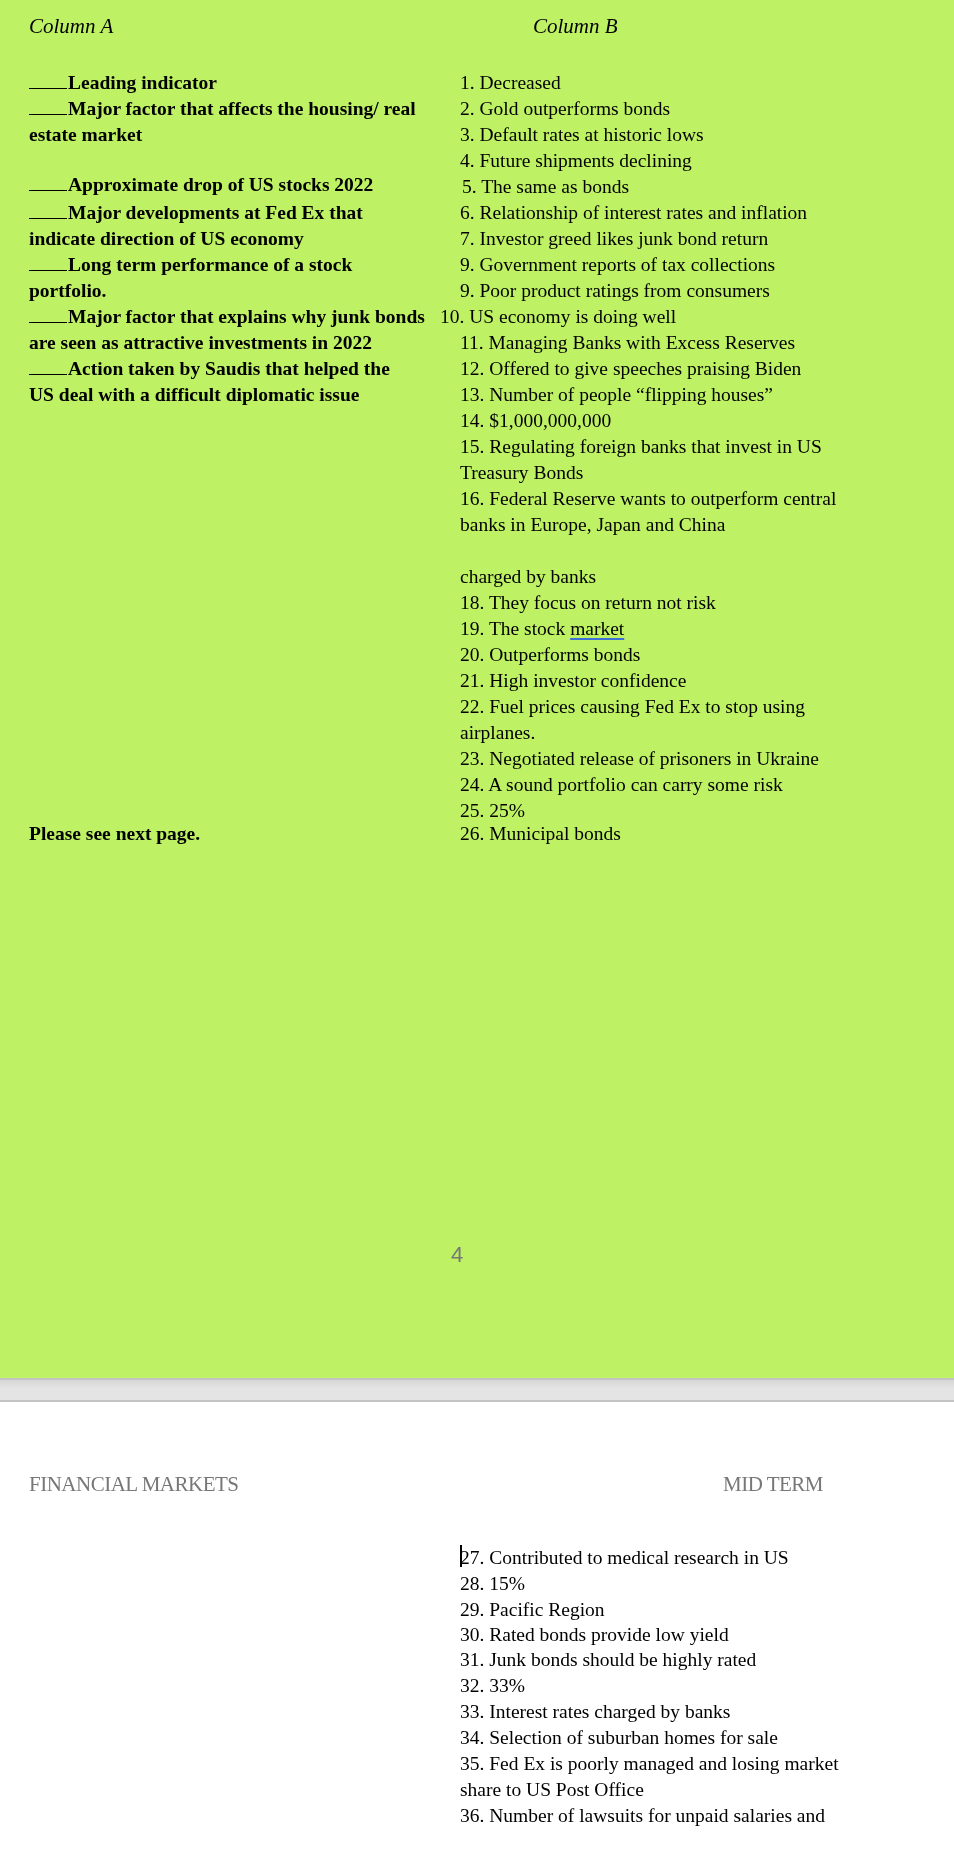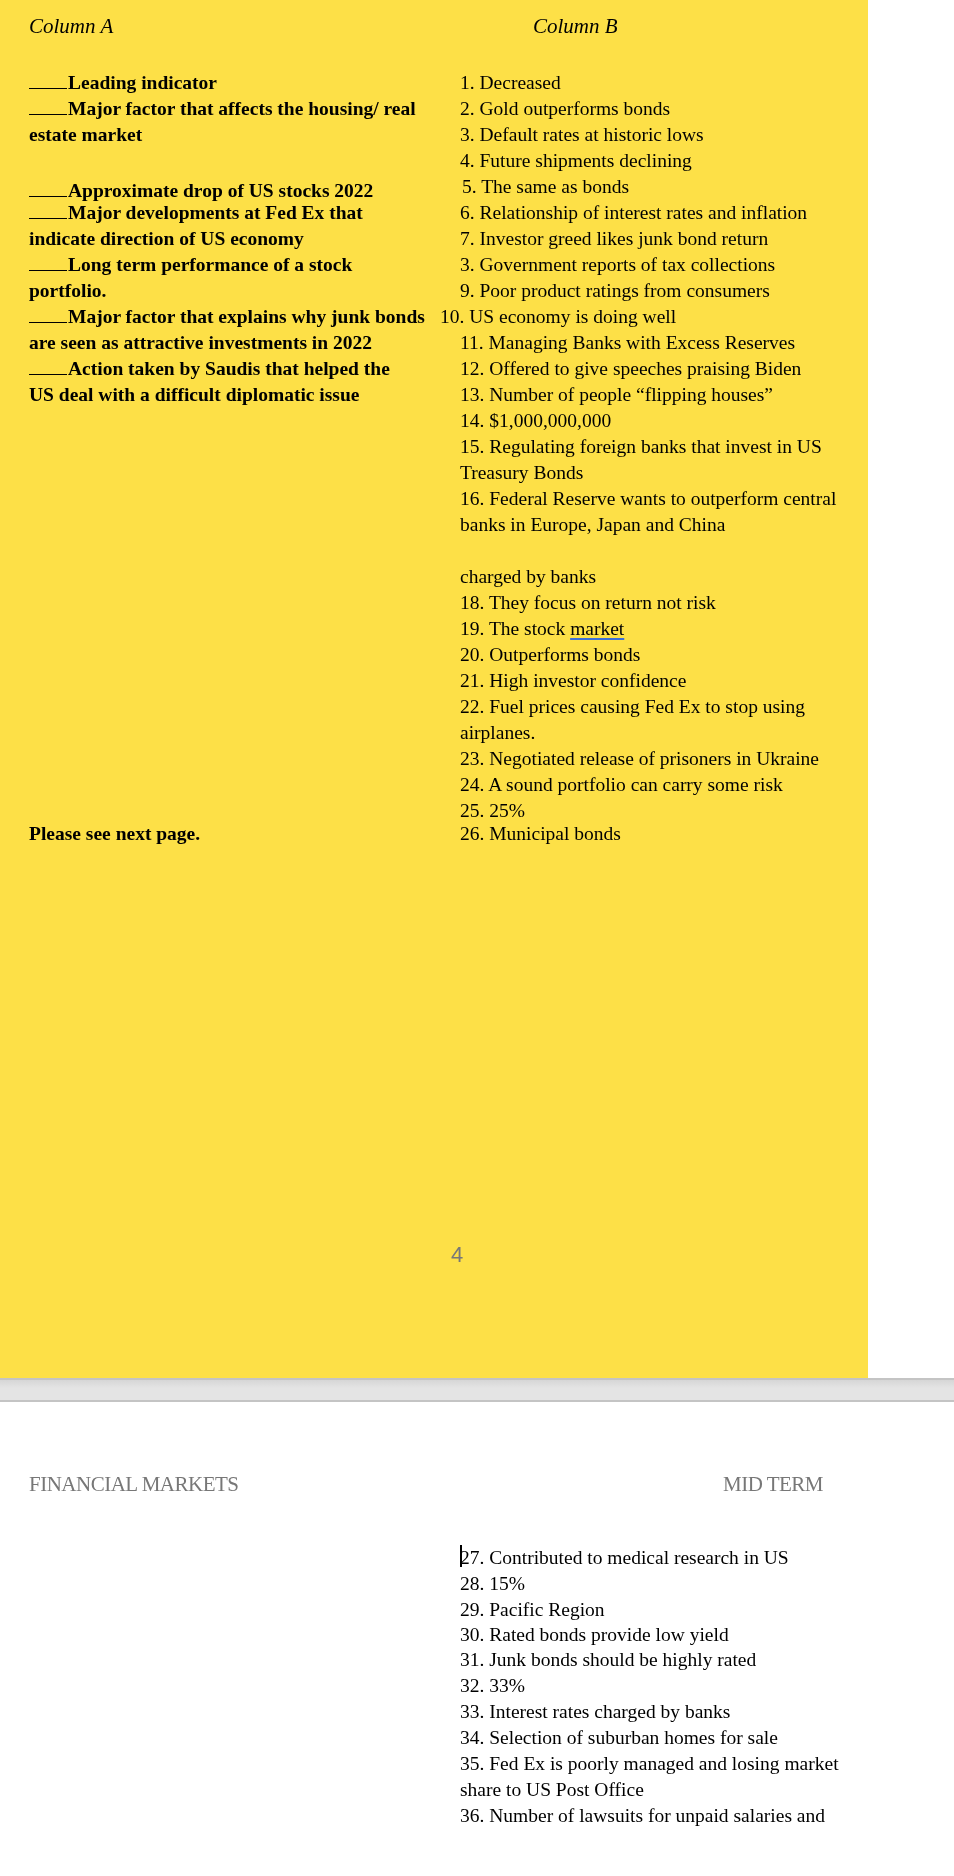--- a/index.html
+++ b/index.html
@@ -1,18 +1,18 @@
 <!DOCTYPE html>
 <html><head>
 <meta charset="utf-8">
 <style>
   html, body { margin: 0; padding: 0; background: #ffffff; }
   body { width: 954px; height: 1876px; position: relative; overflow: hidden;
          font-family: "Liberation Serif", "DejaVu Serif", serif; color: #000; }
-  .page { position: absolute; left: 0; width: 868px; background: #fde047; }
+  .page { position: absolute; left: 0; width: 954px; background: #bef264; }
   .page1 { top: 0; height: 1378px; }
   .gap { position: absolute; left: 0; top: 1378px; width: 954px; height: 24px;
          background: linear-gradient(#d6d6d6, #e4e4e4 40%, #e4e4e4);
          border-top: 2px solid #c4c4c4; border-bottom: 2px solid #c4c4c4; box-sizing: border-box; }
   .col-head { position: absolute; top: 14px; font-style: italic; font-size: 21px; }
   .col-a-head { left: 29px; }
   .col-b-head { left: 533px; }
   .line { position: absolute; font-size: 19.5px; line-height: 26px; white-space: nowrap; }
   .blank { display: inline-block; width: 38px; border-bottom: 1.5px solid #000; height: 18px; vertical-align: baseline; margin-right: 1px; }
   .cola { left: 29px; font-weight: bold; }
@@ -27,40 +27,40 @@
 </head>
 <body>
 
 <div class="page page1">
   <div class="col-head col-a-head">Column A</div>
   <div class="col-head col-b-head">Column B</div>
 
   <div class="line cola" style="top:70px"><span class="blank"></span><span>Leading indicator</span></div>
   <div class="line cola" style="top:96px"><span class="blank"></span><span>Major factor that affects the housing/ real</span></div>
   <div class="line cola" style="top:122px">estate market</div>
-  <div class="line cola" style="top:178px"><span class="blank"></span><span>Approximate drop of US stocks 2022</span></div>
+  <div class="line cola" style="top:172px"><span class="blank"></span><span>Approximate drop of US stocks 2022</span></div>
   <div class="line cola" style="top:200px"><span class="blank"></span><span>Major developments at Fed Ex that</span></div>
   <div class="line cola" style="top:226px">indicate direction of US economy</div>
   <div class="line cola" style="top:252px"><span class="blank"></span><span>Long term performance of a stock</span></div>
   <div class="line cola" style="top:278px">portfolio.</div>
   <div class="line cola" style="top:304px"><span class="blank"></span><span>Major factor that explains why junk bonds</span></div>
   <div class="line cola" style="top:330px">are seen as attractive investments in 2022</div>
   <div class="line cola" style="top:382px">US deal with a difficult diplomatic issue</div>
   <div class="line cola" style="top:356px"><span class="blank"></span><span>Action taken by Saudis that helped the</span></div>
 
   <div class="line cola" style="top:821px">Please see next page.</div>
 
   <div class="line colb" style="top:70px">1. Decreased</div>
   <div class="line colb" style="top:96px">2. Gold outperforms bonds</div>
   <div class="line colb" style="top:122px">3. Default rates at historic lows</div>
   <div class="line colb" style="top:148px">4. Future shipments declining</div>
   <div class="line colb" style="top:174px;left:462px"> 5. The same as bonds</div>
   <div class="line colb" style="top:200px">6. Relationship of interest rates and inflation</div>
   <div class="line colb" style="top:226px">7. Investor greed likes junk bond return</div>
-  <div class="line colb" style="top:252px">3. Government reports of tax collections</div>
+  <div class="line colb" style="top:252px">9. Government reports of tax collections</div>
   <div class="line colb" style="top:278px">9. Poor product ratings from consumers</div>
   <div class="line colb" style="top:304px;left:440px">10. US economy is doing well</div>
   <div class="line colb" style="top:330px">11. Managing Banks with Excess Reserves</div>
   <div class="line colb" style="top:356px">12. Offered to give speeches praising Biden</div>
   <div class="line colb" style="top:382px">13. Number of people “flipping houses”</div>
   <div class="line colb" style="top:408px">14. $1,000,000,000</div>
   <div class="line colb" style="top:434px">15. Regulating foreign banks that invest in US</div>
   <div class="line colb" style="top:460px">Treasury Bonds</div>
   <div class="line colb" style="top:486px">16. Federal Reserve wants to outperform central</div>
   <div class="line colb" style="top:512px">banks in Europe, Japan and China</div>

